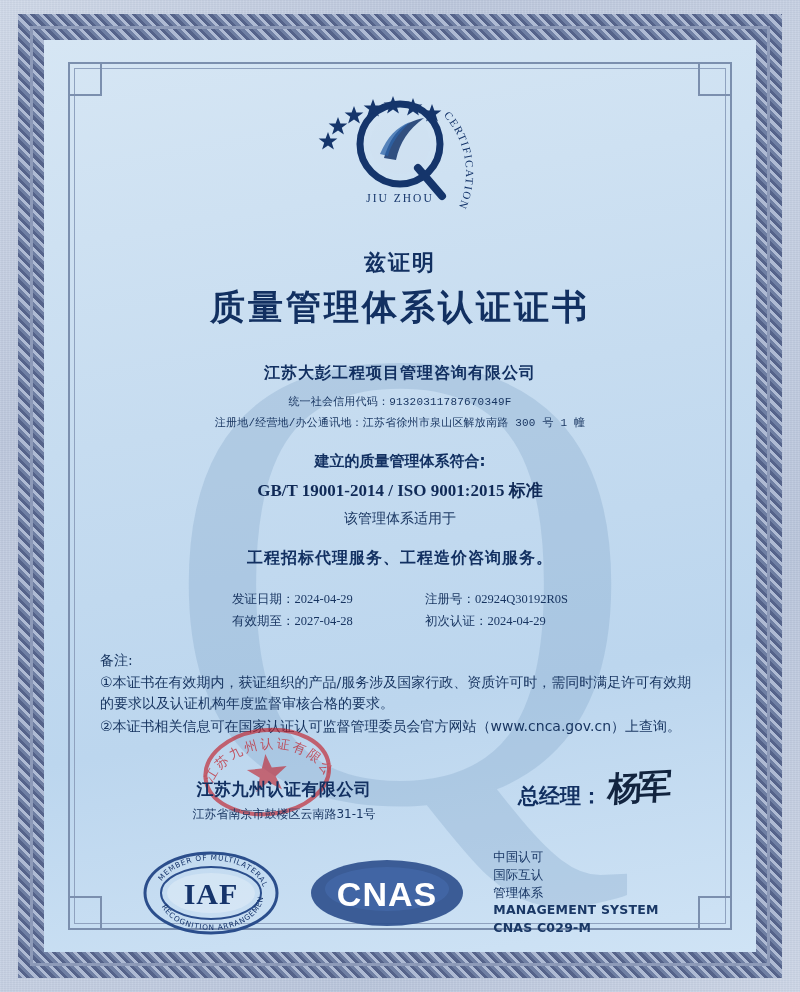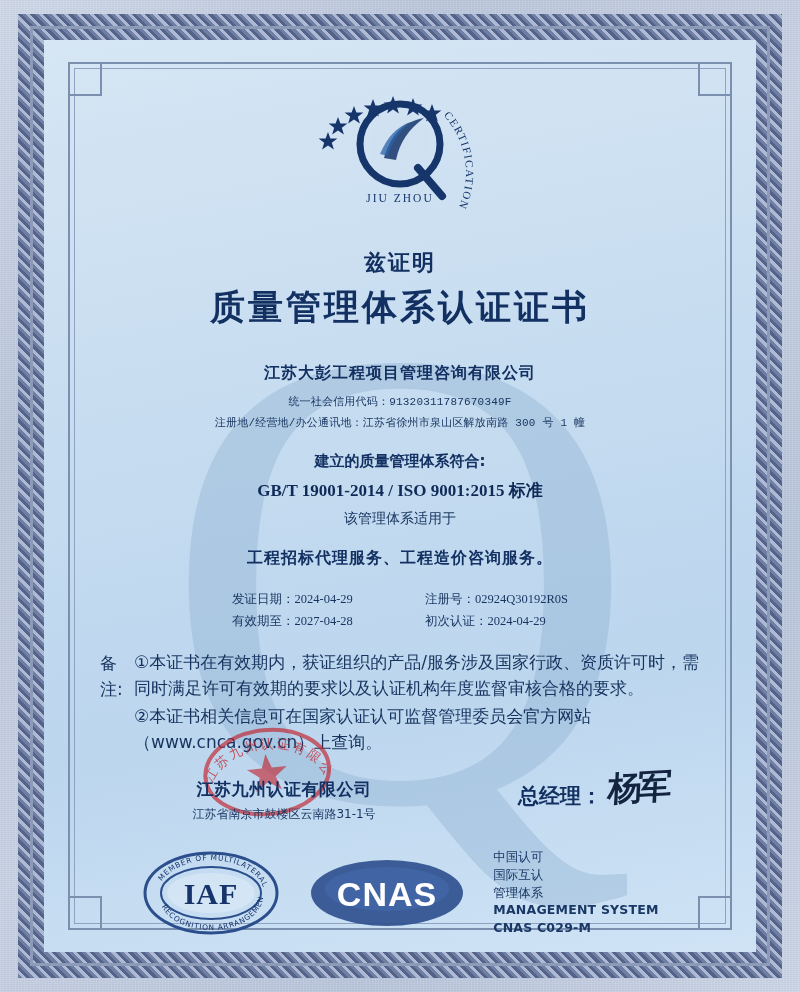--- a/index.html
+++ b/index.html
@@ -212,24 +212,25 @@
   #dates .col { text-align: left; }
   #dates .row { margin-bottom: 5px; white-space: nowrap; }
   #dates .val { font-family: "Liberation Serif", serif; }
 
   
   #remarks {
     margin: 14px auto 0 auto;
     width: 600px;
     display: flex;
     font-family: "DejaVu Sans", sans-serif;
-    font-size: 17px;
+    font-size: 14px;
     line-height: 1.55;
     color: #16335f;
     text-align: left;
+    flex-direction: column;
   }
   #remarks-label { width: 34px; flex: none; padding-top: 1px; }
   #remarks-body { flex: 1; }
   #remarks-body p { margin: 0 0 1px 0; }
 
   
   #sign-area {
     position: absolute;
     left: 0;
     top: 700px;

